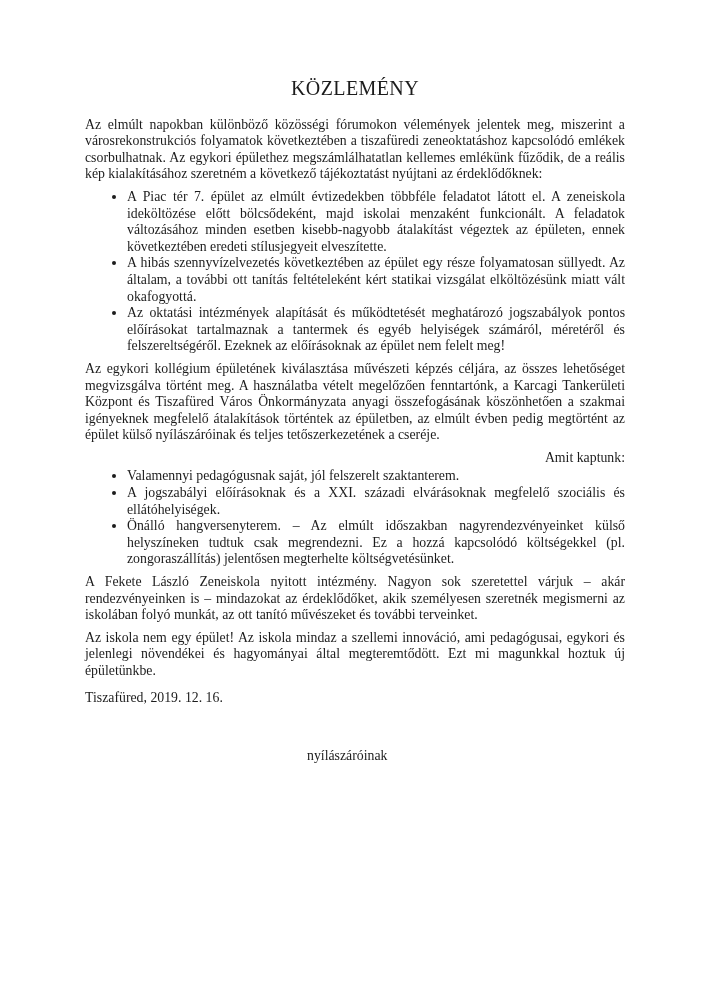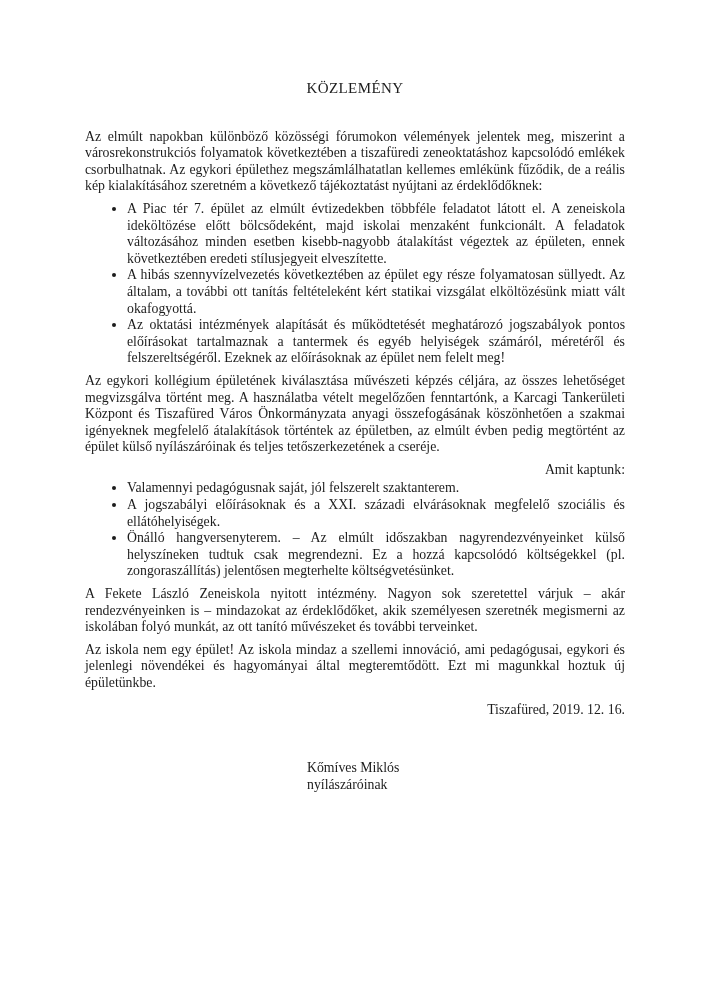--- a/index.html
+++ b/index.html
@@ -16,46 +16,46 @@
     background: #ffffff;
     box-sizing: border-box;
     padding: 80px 82px 0 85px;
     font-family: "Liberation Serif", "DejaVu Serif", serif;
     font-size: 13.8px;
     line-height: 16.6px;
     color: #1c1c1c;
     overflow: hidden;
   }
   h1.doc-title {
-    font-size: 15px;
+    font-size: 20px;
     font-weight: 400;
     letter-spacing: 0.4px;
     text-align: center;
-    margin: 0 0 32px 0;
+    margin: 0 0 20px 0;
   }
   p {
     margin: 0 0 6px 0;
     text-align: justify;
   }
   ul.bullets {
     margin: 0 0 6px 0;
     padding: 0 0 0 42px;
     list-style: disc outside;
   }
   ul.bullets li {
     text-align: justify;
     margin: 0;
     padding: 0;
   }
   p.gains-heading {
     text-align: right;
     margin: 2px 0 2px 0;
   }
   p.dateline {
-    text-align: right;
+    text-align: left;
     margin: 10px 0 0 0;
   }
   .signature {
     margin: 42px 0 0 222px;
     text-align: left;
   }
   .signature div {
     line-height: 16.6px;
   }
 </style>
@@ -84,17 +84,16 @@
     <li>Önálló hangversenyterem. – Az elmúlt időszakban nagyrendezvényeinket külső helyszíneken tudtuk csak megrendezni. Ez a hozzá kapcsolódó költségekkel (pl. zongoraszállítás) jelentősen megterhelte költségvetésünket.</li>
   </ul>
 
   <p>A Fekete László Zeneiskola nyitott intézmény. Nagyon sok szeretettel várjuk – akár rendezvényeinken is – mindazokat az érdeklődőket, akik személyesen szeretnék megismerni az iskolában folyó munkát, az ott tanító művészeket és további terveinket.</p>
 
   <p>Az iskola nem egy épület! Az iskola mindaz a szellemi innováció, ami pedagógusai, egykori és jelenlegi növendékei és hagyományai által megteremtődött. Ezt mi magunkkal hoztuk új épületünkbe.</p>
 
   <p class="dateline">Tiszafüred, 2019. 12. 16.</p>
 
   <div class="signature">
-    <div>Kőmíves Miklós</div>
     <div>nyílászáróinak</div>
   </div>
 
 </div>
 
 </body></html>

